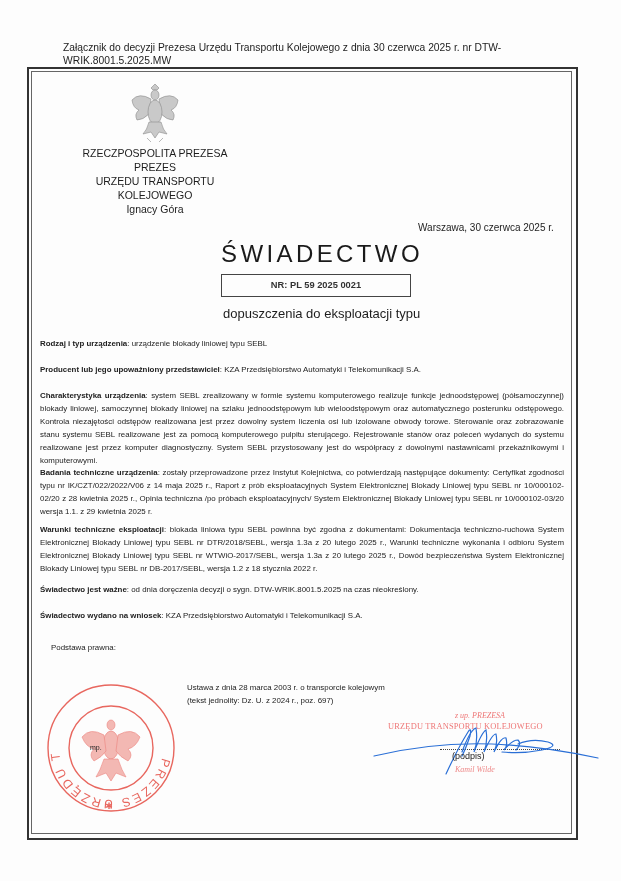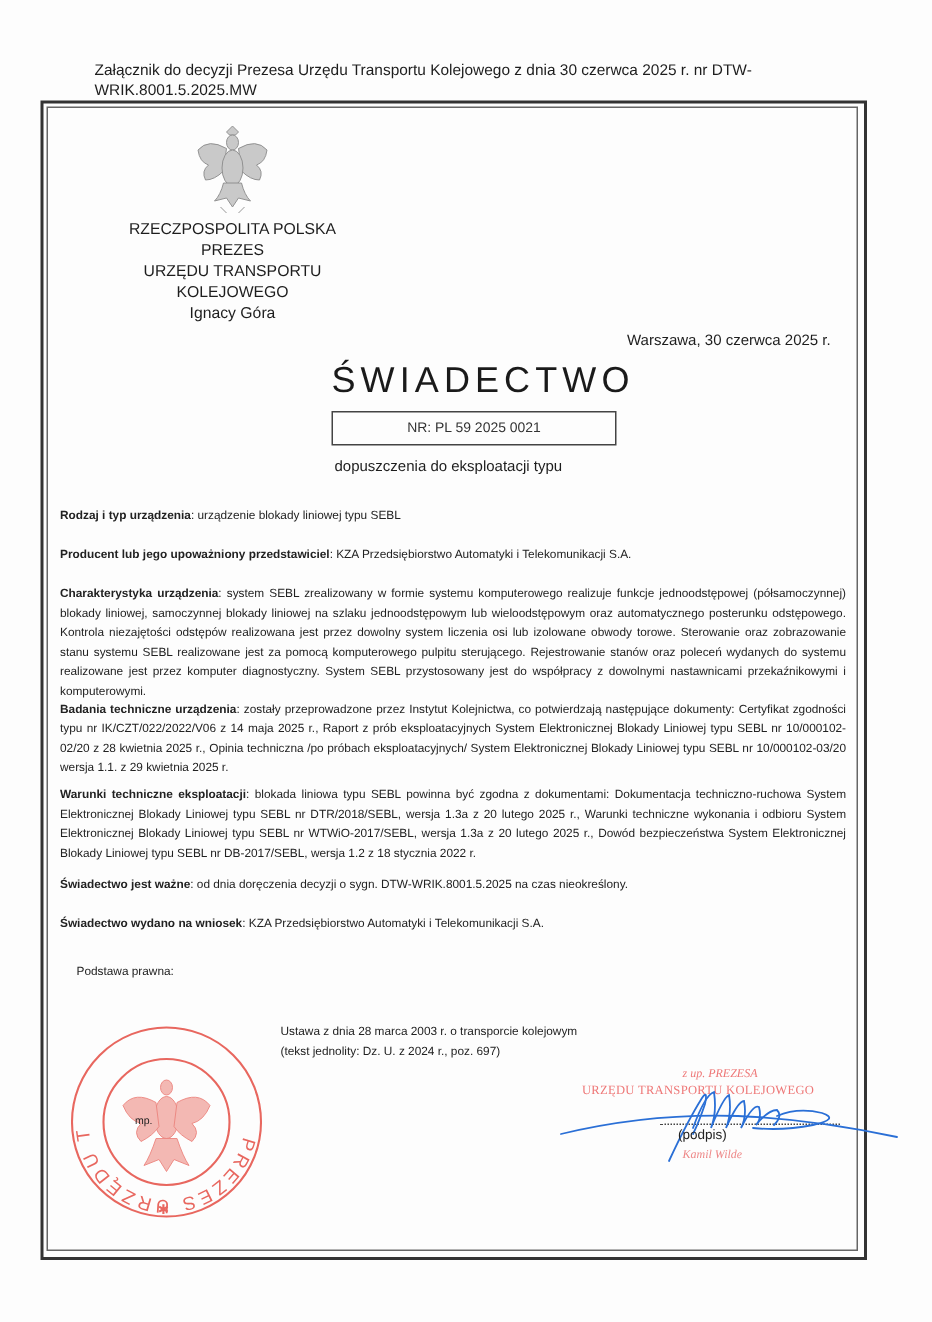--- a/index.html
+++ b/index.html
@@ -29,24 +29,24 @@
   .place-date {
     position:absolute; left:418px; top:222px; font-size:10px; color:#1d1d1d;
   }
   .title {
     position:absolute; left:221px; top:240px;
     font-size:24px; letter-spacing:3.4px; color:#1a1a1a; font-weight:normal;
   }
   .nr-box {
     position:absolute; left:221px; top:274px; width:188px; height:21px;
     border:1px solid #444; text-align:center; line-height:21px;
-    font-size:9.3px; font-weight:normal; color:#333;
+    font-size:9.3px; font-weight:bold; color:#333;
   }
   .subtitle {
-    position:absolute; left:223px; top:306px; font-size:10px; color:#1d1d1d;
+    position:absolute; left:223px; top:306px; font-size:13px; color:#1d1d1d;
   }
   .sec {
     position:absolute; left:40px; width:524px; font-size:7.9px; line-height:13px;
     text-align:justify; color:#222;
   }
   .sec b { font-weight:bold; color:#222; }
   .legal-label { position:absolute; left:40px; top:643px; font-size:7.9px;margin-left:11px; }
   .legal-text { position:absolute; left:187px; top:643px; font-size:7.9px; line-height:13px;margin-top:38px; }
   .stamp { position:absolute; left:46px; top:683px; width:130px; height:130px; }
   .mp { position:absolute; left:90px; top:744px; font-size:7px; color:#222; }
@@ -71,21 +71,21 @@
     <ellipse cx="26" cy="13" rx="4" ry="5"></ellipse>
     <path d="M22 17 Q10 10 3 18 Q4 26 10 28 Q5 32 8 38 Q14 38 20 32 Z"></path>
     <path d="M30 17 Q42 10 49 18 Q48 26 42 28 Q47 32 44 38 Q38 38 32 32 Z"></path>
     <ellipse cx="26" cy="30" rx="7" ry="12"></ellipse>
     <path d="M20 40 Q18 48 14 52 L22 50 L26 56 L30 50 L38 52 Q34 48 32 40 Z"></path>
     <path d="M18 56 L22 60 M34 56 L30 60"></path>
   </g>
 </svg>
 
 <div class="authority">
-  <div>RZECZPOSPOLITA POLSKA</div>
+  <div>RZECZPOSPOLITA PREZESA</div>
   <div>PREZES</div>
   <div>URZĘDU TRANSPORTU KOLEJOWEGO</div>
   <div>Ignacy Góra</div>
 </div>
 
 <div class="place-date">Warszawa,  30 czerwca 2025 r.</div>
 
 <div class="title">ŚWIADECTWO</div>
 <div class="nr-box">NR: PL 59 2025 0021</div>
 <div class="subtitle">dopuszczenia do eksploatacji typu</div>

